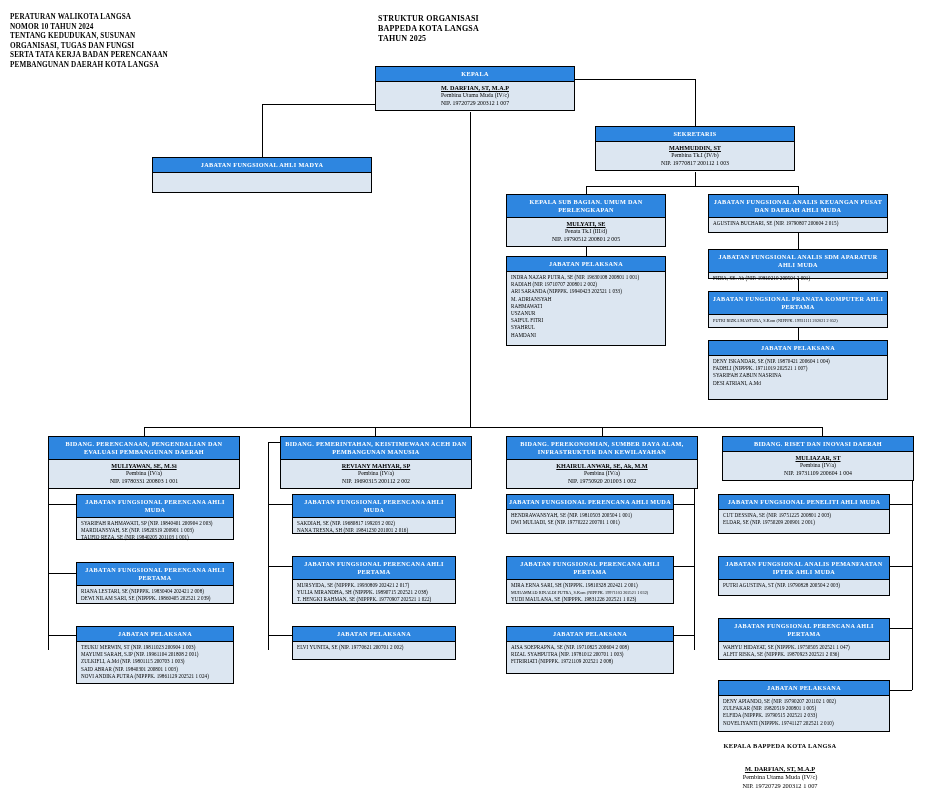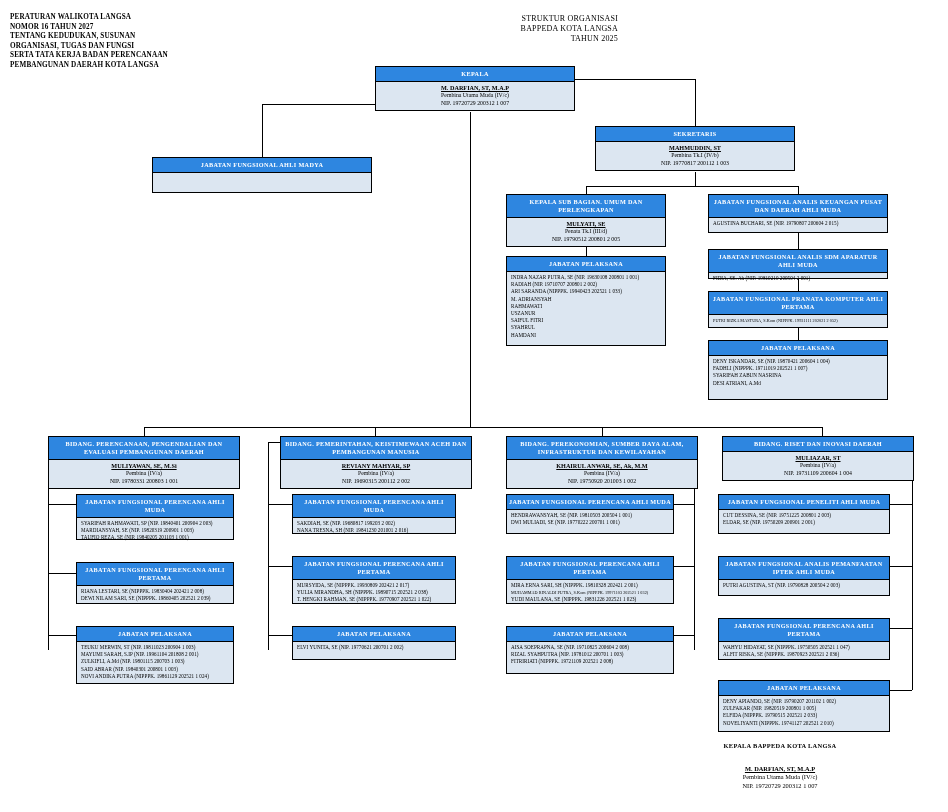--- a/index.html
+++ b/index.html
@@ -23,22 +23,22 @@
     font-weight: bold;
     font-size: 7.2px;
     line-height: 9.6px;
     letter-spacing: 0.15px;
     white-space: pre-line;
   }
   .doc-title {
     position: absolute;
     left: 378px; top: 14px;
     width: 240px;
-    text-align: right;
-    font-weight: normal;
+    text-align: left;
+    font-weight: bold;
     font-size: 8px;
     line-height: 10.2px;
     letter-spacing: 0.2px;
     white-space: pre-line;
   }
 
   
   .node {
     position: absolute;
     border: 1px solid #000;
@@ -101,21 +101,21 @@
     font-size: 6.4px;
     line-height: 8.6px;
   }
   .footer .ttl { font-weight: bold; letter-spacing: 0.3px; }
   .footer .nm2 { font-weight: bold; text-decoration: underline; }
 </style>
 </head>
 <body>
 
 <div class="regulation">PERATURAN WALIKOTA LANGSA
-NOMOR 16 TAHUN 2027
+NOMOR 10 TAHUN 2024
 TENTANG KEDUDUKAN, SUSUNAN
 ORGANISASI, TUGAS DAN FUNGSI
 SERTA TATA KERJA BADAN PERENCANAAN
 PEMBANGUNAN DAERAH KOTA LANGSA</div>
 <div class="doc-title">STRUKTUR ORGANISASI
 BAPPEDA KOTA LANGSA
 TAHUN 2025</div>
 
 <div class="ln lnv" style="left:470px; top:112px; height:315px;"></div>
 

